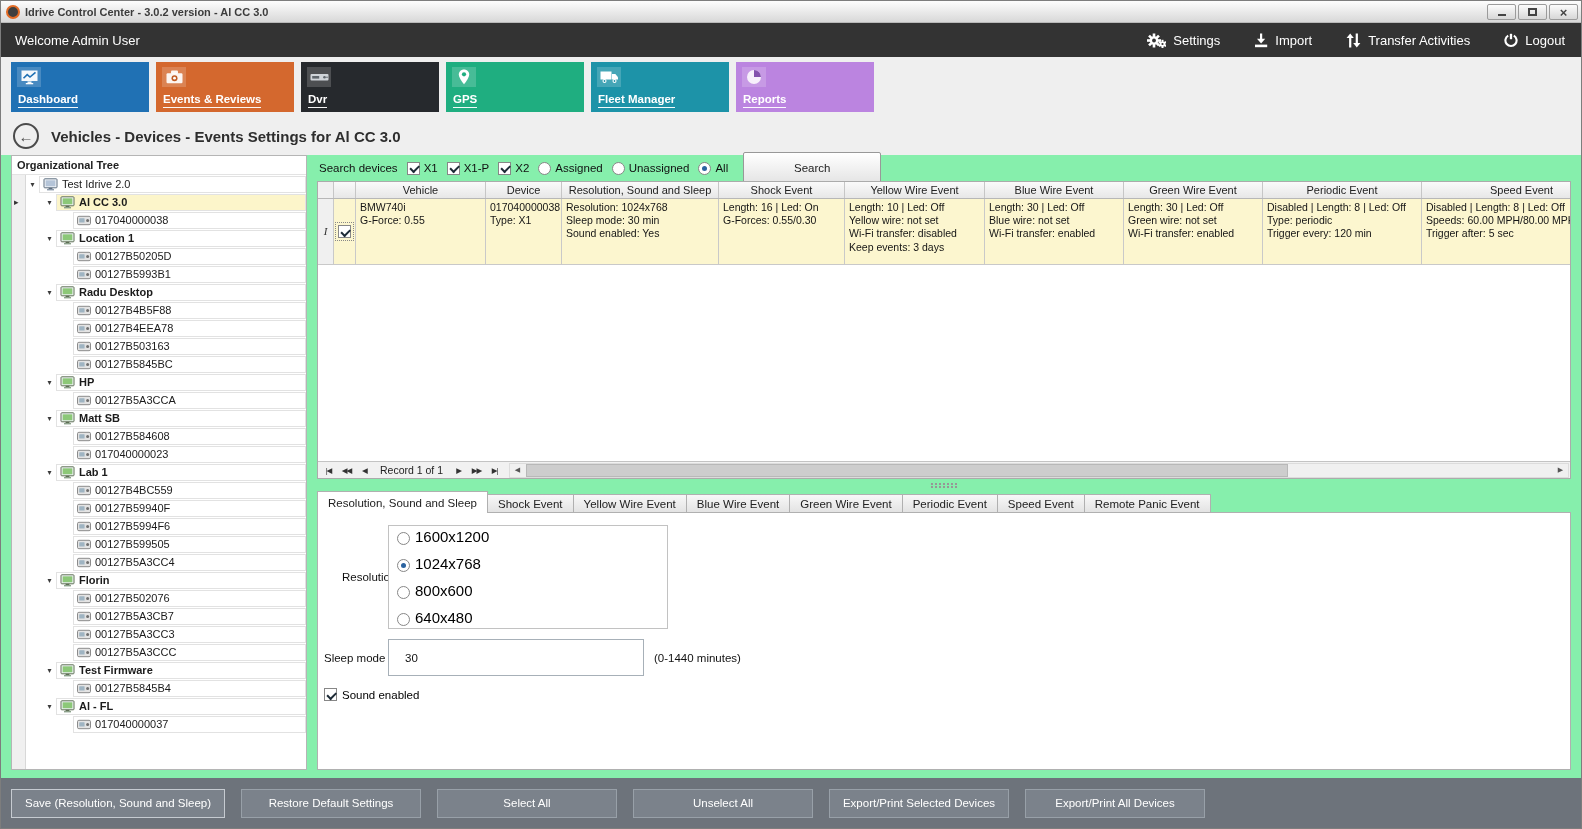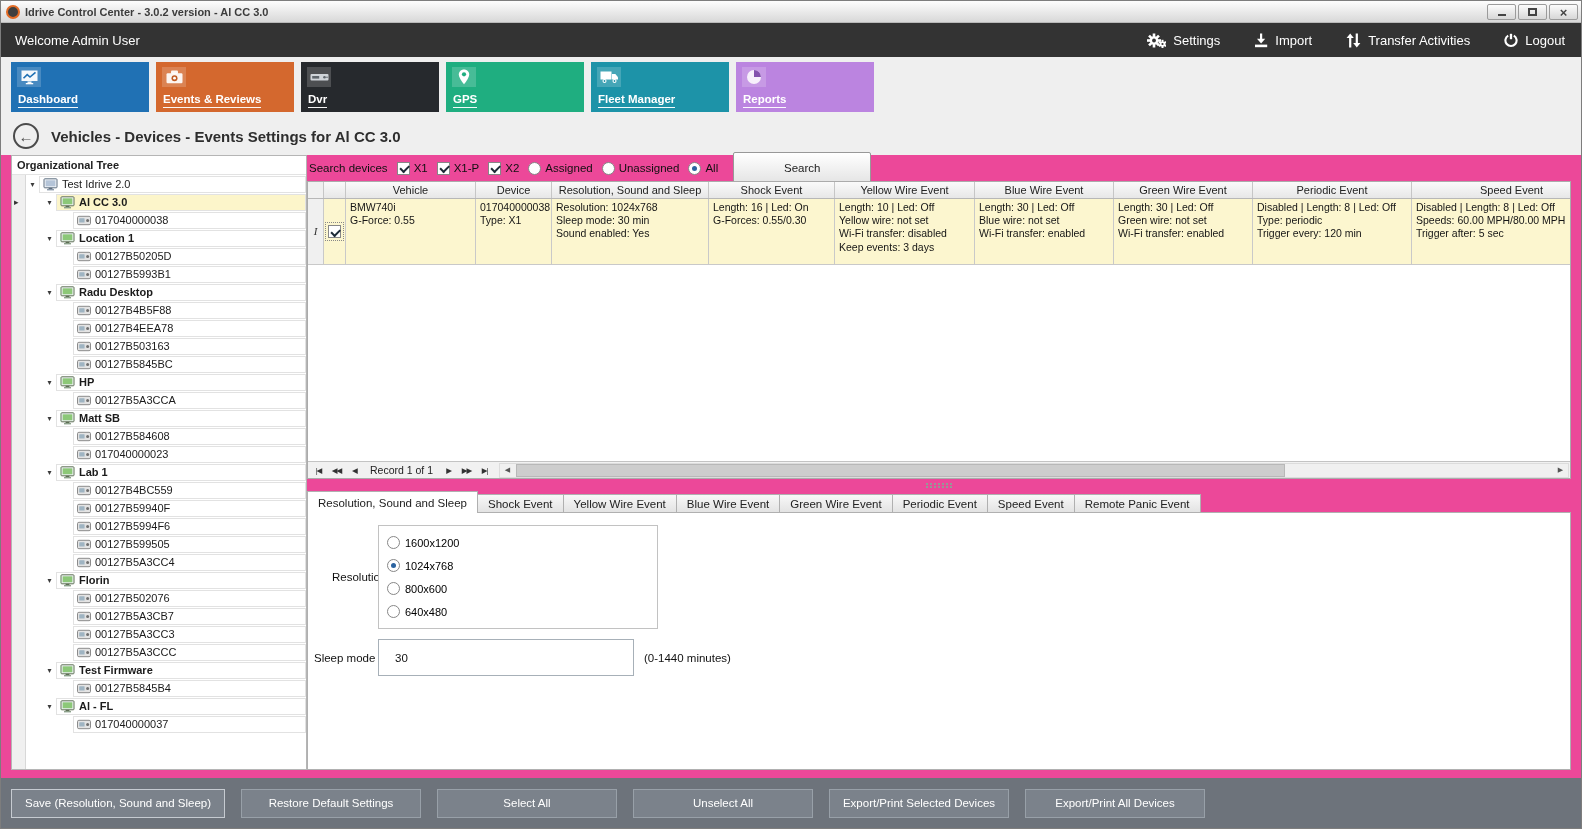--- a/index.html
+++ b/index.html
@@ -29,21 +29,21 @@
   .tile{width:138px;height:50px;position:relative;flex:none;cursor:pointer;}
   .tile-icon{position:absolute;top:5px;left:6px;width:24px;height:20px;background:rgba(255,255,255,.18);display:flex;align-items:center;justify-content:center;}
   .tile-label{position:absolute;left:7px;bottom:4px;color:#fff;font-size:11.5px;font-weight:bold;border-bottom:1px solid rgba(255,255,255,.95);padding-bottom:2px;white-space:nowrap;}
 
   
   .pagebar{height:38px;flex:none;display:flex;align-items:center;padding-left:12px;background:#efefef;}
   .back-btn{width:26px;height:26px;border:2px solid #4b4b4b;border-radius:50%;display:flex;align-items:center;justify-content:center;color:#4b4b4b;font-size:15px;font-weight:bold;cursor:pointer;background:transparent;flex:none;}
   .page-title{margin-left:12px;font-size:15px;font-weight:bold;color:#2e2e2e;white-space:nowrap;}
 
   
-  .content{flex:1;min-height:0;display:flex;gap:0;padding:0 10px 8px 10px;background:#ec4899;}
+  .content{flex:1;min-height:0;display:flex;gap:10px;padding:0 10px 8px 10px;background:#86efac;}
 
   
   .tree-panel{width:296px;flex:none;background:#fff;border:1px solid #b5b5b5;display:flex;flex-direction:column;overflow:hidden;}
   .tree-header{height:19px;flex:none;font-size:11px;font-weight:bold;color:#222;display:flex;align-items:center;padding-left:5px;border-bottom:1px solid #e3e3e3;}
   .tree-body{flex:1;position:relative;padding-left:14px;overflow:hidden;}
   .tree-body::before{content:"";position:absolute;left:0;top:0;bottom:0;width:13px;background:#f0f0f0;border-right:1px solid #d8d8d8;}
   .tree-row{height:18px;display:flex;align-items:center;position:relative;font-size:11px;color:#1b1b1b;cursor:pointer;}
   .tree-row.selected::before{content:"▸";position:absolute;left:-12px;top:50%;transform:translateY(-50%);font-size:9px;color:#333;}
   .tree-arrow{width:13px;flex:none;text-align:center;font-size:8px;color:#3c3c3c;}
   .tree-row.device .tree-arrow{visibility:hidden;}
@@ -94,21 +94,21 @@
   .tab{height:19px;padding:0 10px;display:flex;align-items:center;font-size:11.5px;color:#222;background:linear-gradient(#f8f8f8,#e3e3e3);border:1px solid #b0b0b0;border-left:none;white-space:nowrap;cursor:pointer;}
   .tab:first-child{border-left:1px solid #b0b0b0;}
   .tab.active{height:22px;background:#fff;border-bottom:none;border-left:1px solid #b0b0b0;}
   .tabpanel{flex:1;min-height:0;background:#fff;border:1px solid #b0b0b0;margin-top:-1px;padding:12px 0 0 6px;position:relative;z-index:1;overflow:hidden;}
 
   
   .res-row{display:flex;}
   .form-label{font-size:11.5px;color:#111;}
   .res-label{width:64px;display:flex;align-items:center;padding-left:18px;flex:none;}
   .res-box{width:280px;height:104px;border:1px solid #c2c2c2;display:flex;flex-direction:column;justify-content:center;gap:10px;padding-left:8px;background:#fff;}
-  .res-option{display:flex;align-items:flex-end;gap:5px;font-size:11px;cursor:pointer;}
+  .res-option{display:flex;align-items:flex-end;gap:5px;font-size:15px;cursor:pointer;}
   .sleep-row{display:flex;align-items:center;margin-top:10px;}
   .sleep-label{width:64px;flex:none;}
   .sleep-input{width:256px;height:37px;border:1px solid #a7b0b8;font-size:11.5px;padding:0 16px;font-family:inherit;color:#111;}
   .sleep-hint{margin-left:10px;font-size:11.5px;color:#111;}
   .sound-row{display:flex;align-items:center;gap:5px;margin-top:12px;font-size:11.5px;cursor:pointer;}
 
   
   .footer{height:50px;flex:none;background:#6d737b;display:flex;align-items:center;gap:16px;padding-left:10px;}
   .fbtn{height:29px;width:180px;flex:none;background:#7b828b;border:1px solid #98a0a8;color:#fff;font-size:11.5px;font-family:inherit;display:flex;align-items:center;justify-content:center;white-space:nowrap;cursor:pointer;padding:0 8px;}
   .fbtn:first-child{width:214px;border-color:#c6cbd1;}
@@ -849,20 +849,24 @@
                 <span class="rb"></span>
                 <span class="lbl">640x480</span>
               </div>
             </div>
         </div>
         <div class="sleep-row">
           <span class="form-label sleep-label">Sleep mode</span>
           <input class="sleep-input" value="30" style="">
           <span class="sleep-hint">(0-1440 minutes)</span>
         </div>
+        <div class="sound-row">
+          <span class="cb checked"></span>
+          <span>Sound enabled</span>
+        </div>
       </div>
 
     </div>
   </div>
 
   <div class="footer" id="footer">
       <button class="fbtn">Save (Resolution, Sound and Sleep)</button>
       <button class="fbtn">Restore Default Settings</button>
       <button class="fbtn">Select All</button>
       <button class="fbtn">Unselect All</button>

